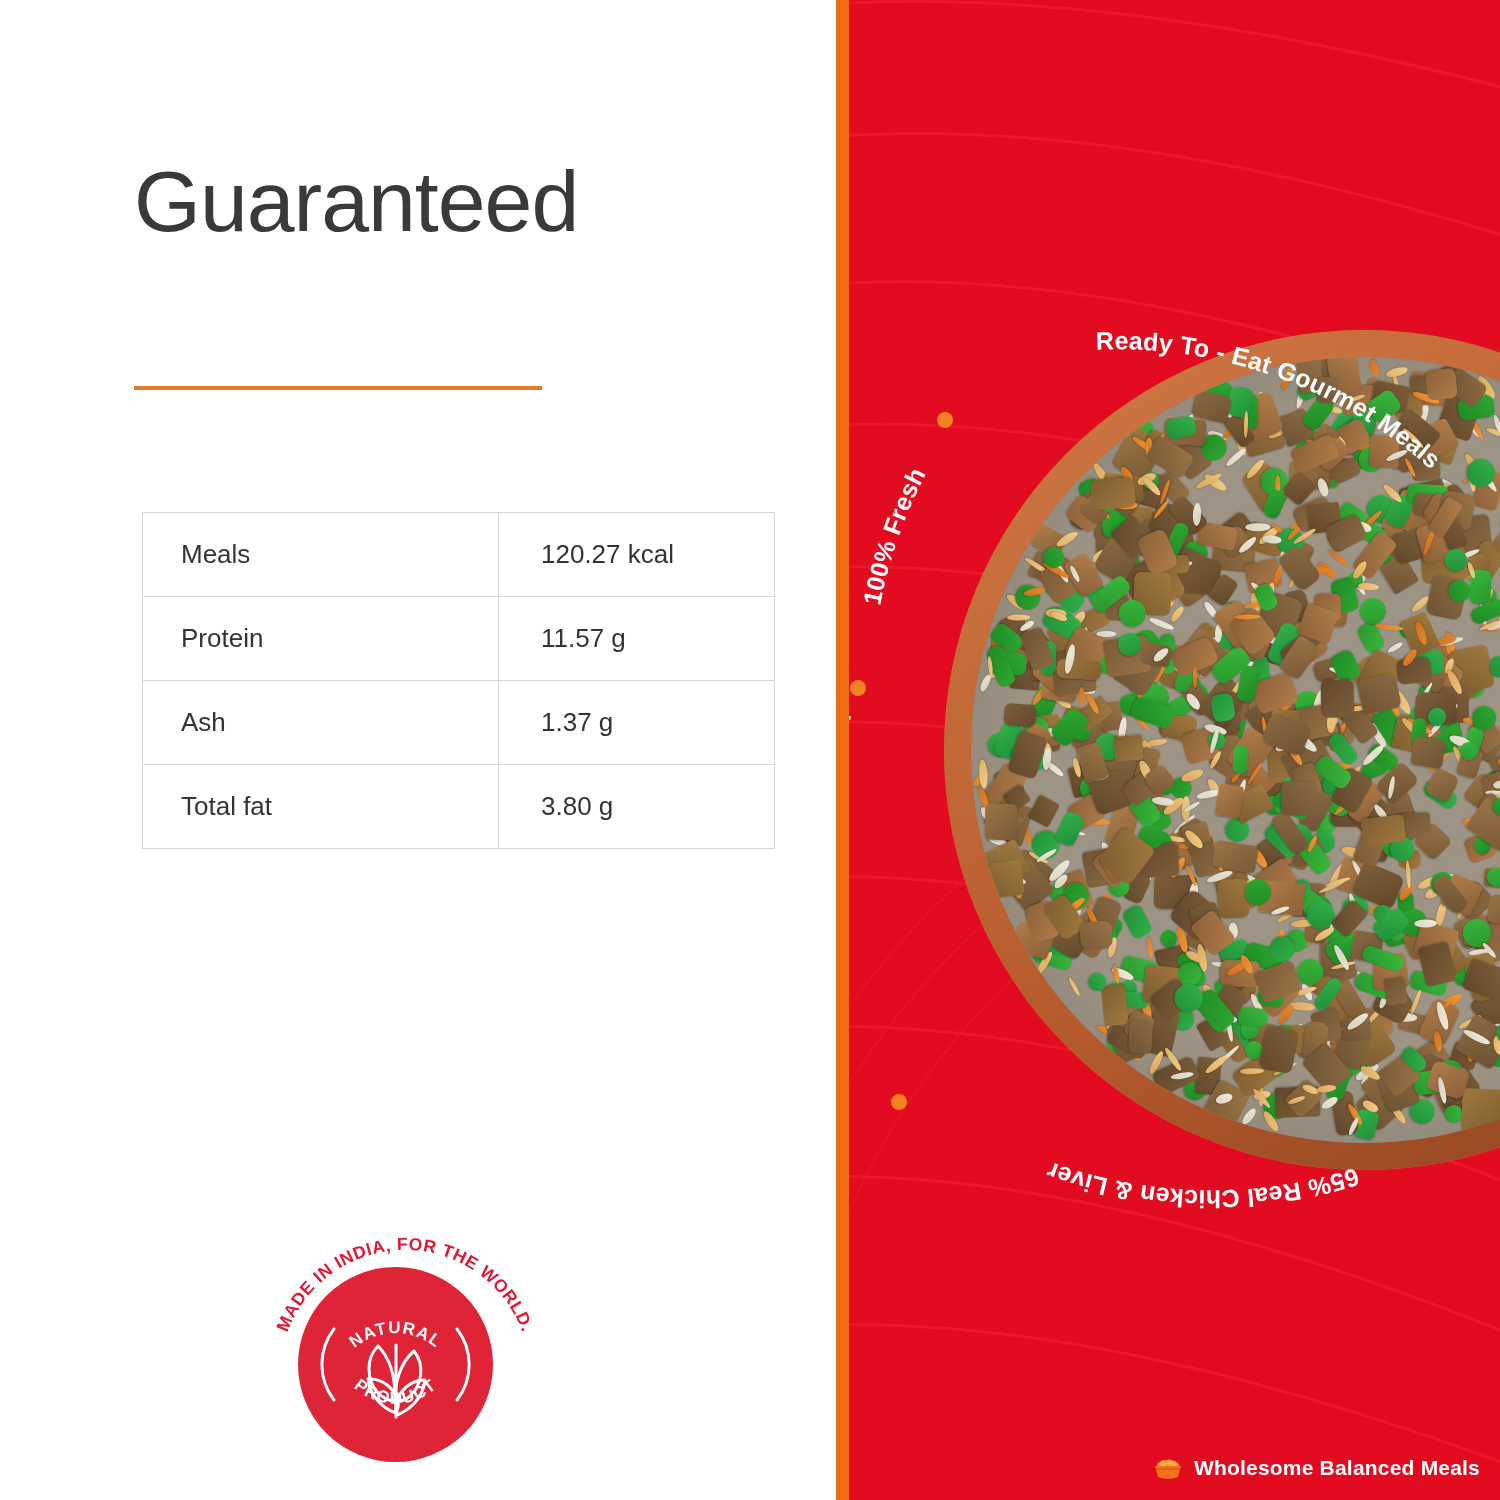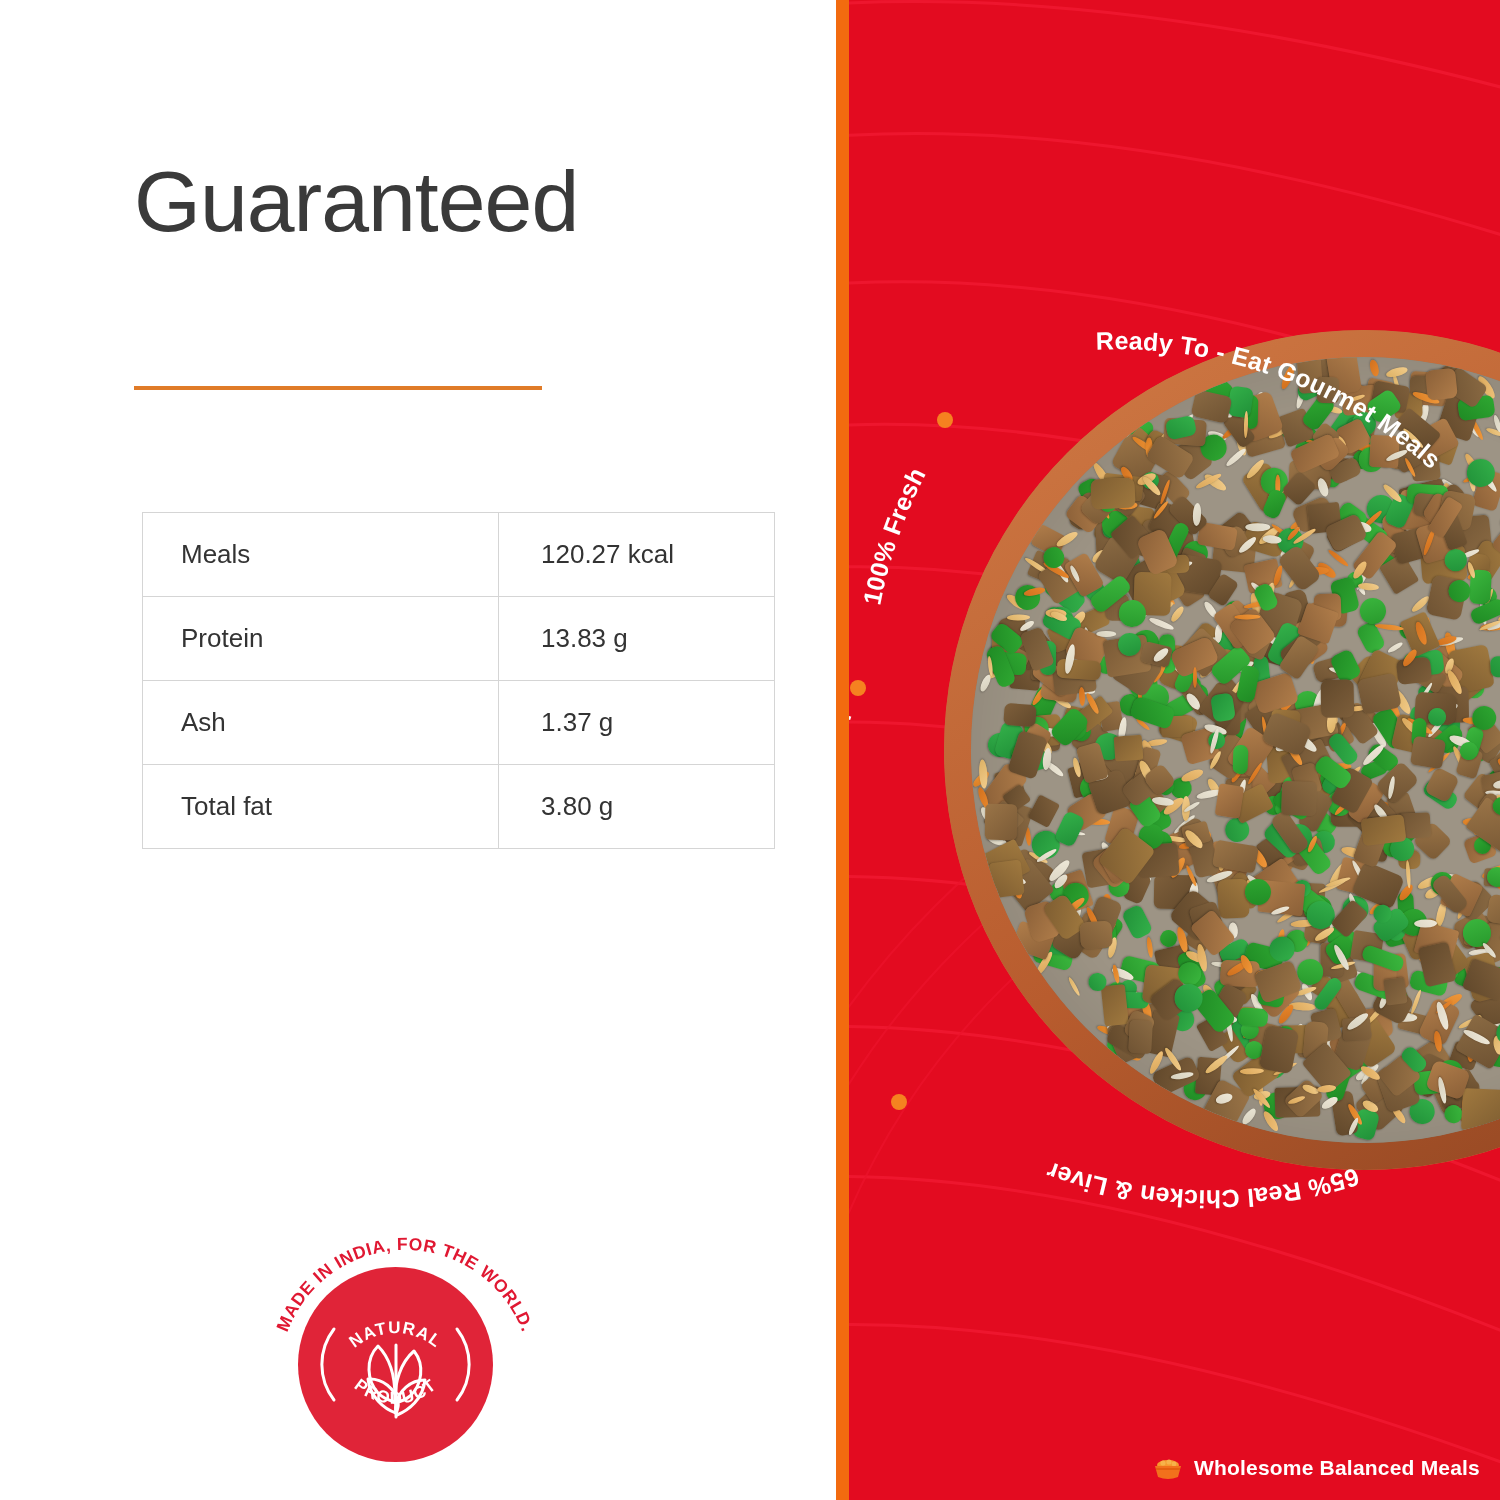--- a/index.html
+++ b/index.html
@@ -263,21 +263,21 @@
     <div class="title-underline"></div>
 
     <table class="ga-table">
       <tbody>
         <tr>
           <td class="label-cell">Meals</td>
           <td class="value-cell">120.27 kcal</td>
         </tr>
         <tr>
           <td class="label-cell">Protein</td>
-          <td class="value-cell">13.83 g</td>
+          <td class="value-cell">11.57 g</td>
         </tr>
         <tr>
           <td class="label-cell">Ash</td>
           <td class="value-cell">1.37 g</td>
         </tr>
         <tr>
           <td class="label-cell">Total fat</td>
           <td class="value-cell">3.80 g</td>
         </tr>
       </tbody>

